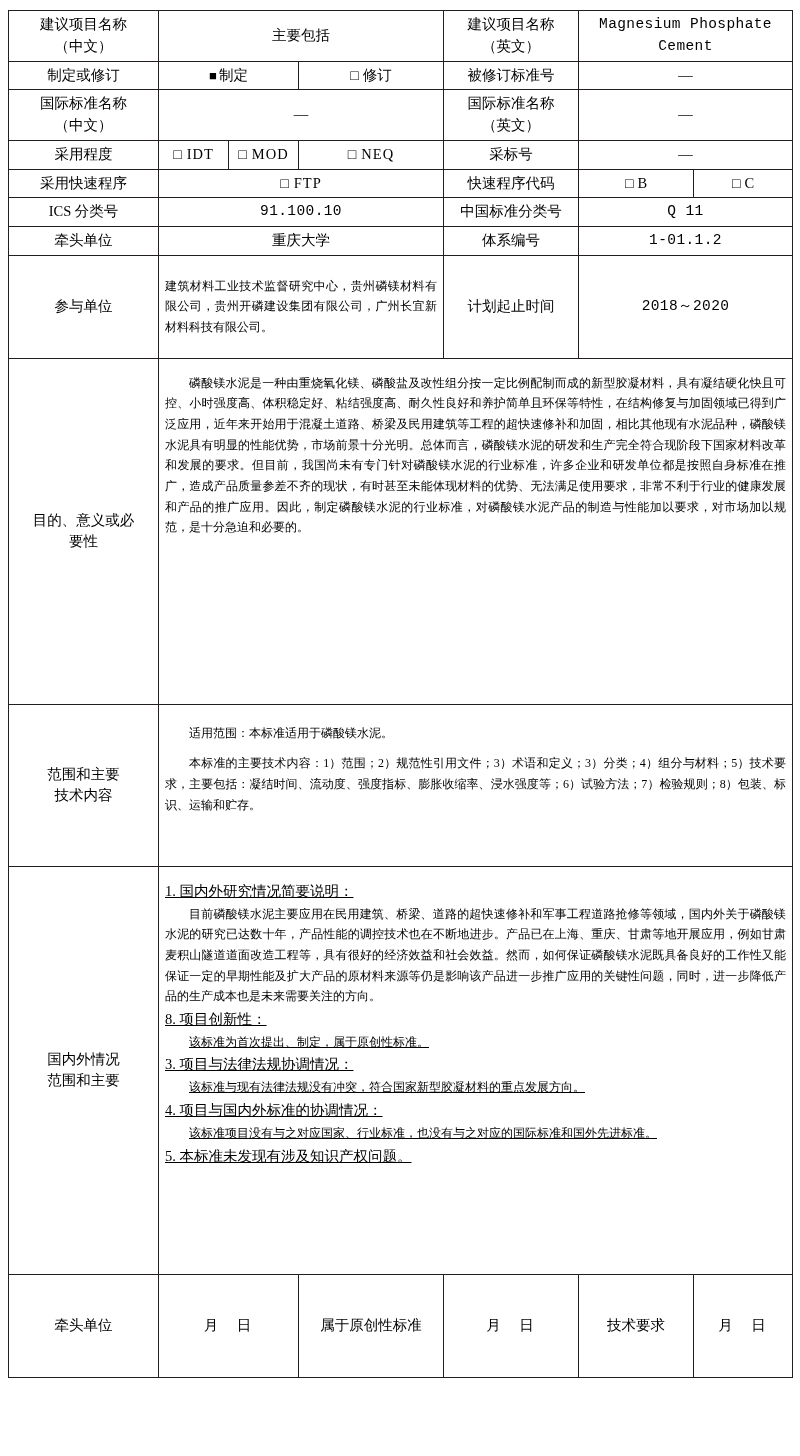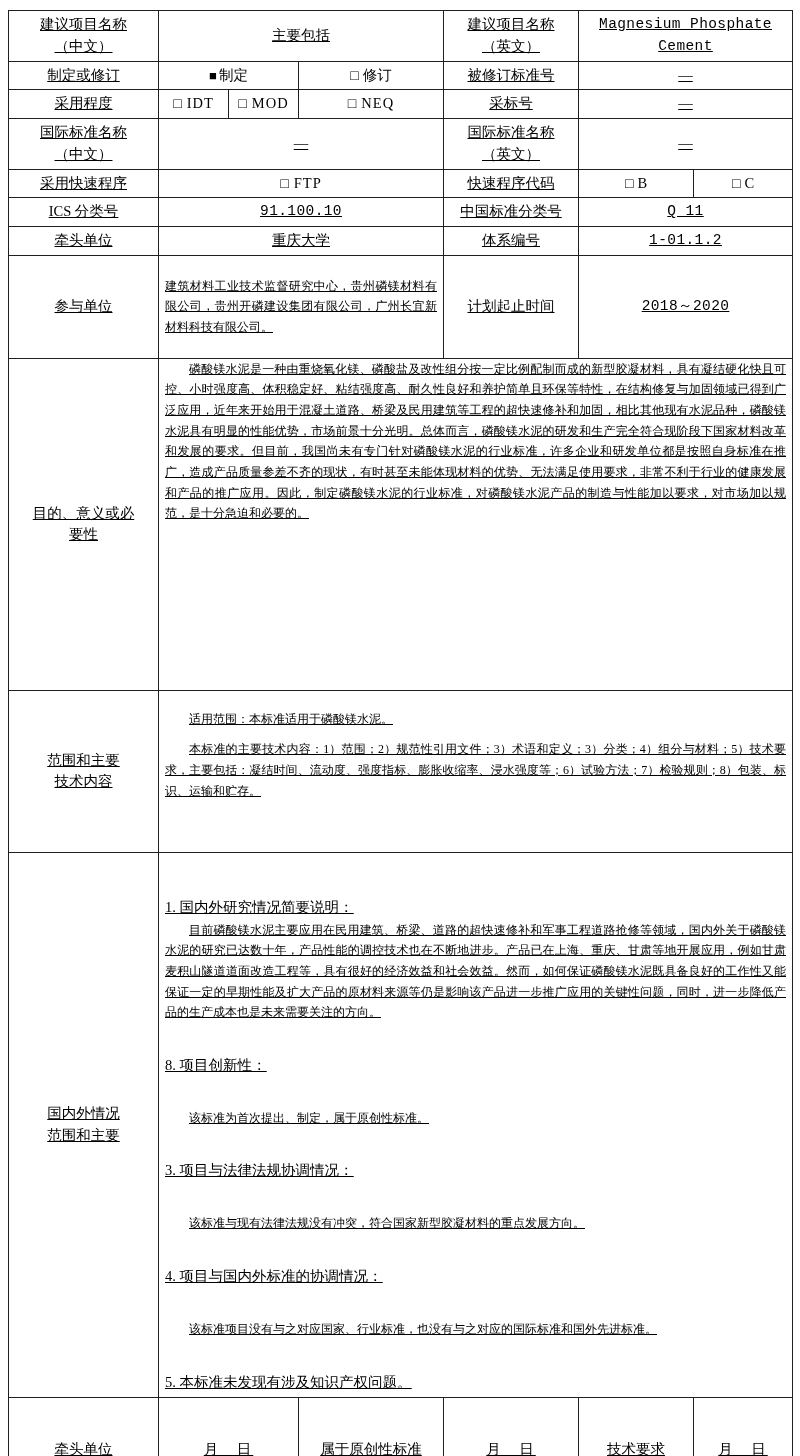--- a/index.html
+++ b/index.html
@@ -13,21 +13,20 @@
     font-family: "Liberation Serif", "DejaVu Serif", serif;
     color: #000000;
     overflow: hidden;
   }
   .page {
     width: 636px;
     height: 1456px;
     position: relative;
     box-sizing: border-box;
     padding: 10px 8px 0 8px;
-    text-decoration: underline;
   }
   table.form {
     width: 784px;
     border-collapse: collapse;
     table-layout: fixed;
   }
   table.form td {
     border: 1px solid #231f20;
     padding: 3px 6px;
     vertical-align: middle;
@@ -69,21 +68,21 @@
     font-size: 12px;
     line-height: 1.72;
     text-align: justify;
     text-justify: inter-ideograph;
     margin: 0;
   }
   .indent { text-indent: 2em; }
   .cellpad {
     padding: 8px 10px 8px 10px;
   }
-  .u { text-decoration: underline; margin-top: 30px; }
+  .u { text-decoration: underline; }
   .block-line {
     font-size: 14.5px;
     line-height: 1.72;
   }
   .sig-cell {
     height: 96px;
     vertical-align: middle;
   }
   .sig-date {
     text-align: center;
@@ -133,44 +132,44 @@
         <span class="cb box-filled">制定</span>
       </td>
       <td class="val-left" colspan="2">
         <span class="cb box-empty">修订</span>
       </td>
       <td class="lbl">被修订标准号</td>
       <td class="dash" colspan="2">—</td>
     </tr>
 
     <tr>
+      <td class="lbl">
+        <div>国际标准名称</div>
+        <div>（中文）</div>
+      </td>
+      <td class="dash" colspan="4">—</td>
+      <td class="lbl">
+        <div>国际标准名称</div>
+        <div>（英文）</div>
+      </td>
+      <td class="dash" colspan="2">—</td>
+    </tr>
+
+    <tr>
       <td class="lbl">采用程度</td>
       <td class="val-left">
         <span class="cb box-empty opt-spaced">IDT</span>
       </td>
       <td class="val-left">
         <span class="cb box-empty opt-spaced">MOD</span>
       </td>
       <td class="val-left" colspan="2">
         <span class="cb box-empty opt-spaced">NEQ</span>
       </td>
       <td class="lbl">采标号</td>
-      <td class="dash" colspan="2">—</td>
-    </tr>
-
-    <tr>
-      <td class="lbl">
-        <div>国际标准名称</div>
-        <div>（中文）</div>
-      </td>
-      <td class="dash" colspan="4">—</td>
-      <td class="lbl">
-        <div>国际标准名称</div>
-        <div>（英文）</div>
-      </td>
       <td class="dash" colspan="2">—</td>
     </tr>
 
     <tr>
       <td class="lbl">采用快速程序</td>
       <td class="val-left" colspan="4">
         <span class="cb box-empty opt-spaced">FTP</span>
       </td>
       <td class="lbl">快速程序代码</td>
       <td class="val-left">
@@ -202,21 +201,21 @@
       </td>
       <td class="lbl">计划起止时间</td>
       <td class="val-left mono" colspan="2">2018～2020</td>
     </tr>
 
     <tr>
       <td class="lbl">
         <div>目的、意义或必</div>
         <div>要性</div>
       </td>
-      <td class="cellpad" colspan="7" style="height:328px; vertical-align:top; padding-top:0">
+      <td class="cellpad" colspan="7" style="height:328px; vertical-align:top; padding-top:14px">
         <p class="para indent">磷酸镁水泥是一种由重烧氧化镁、磷酸盐及改性组分按一定比例配制而成的新型胶凝材料，具有凝结硬化快且可控、小时强度高、体积稳定好、粘结强度高、耐久性良好和养护简单且环保等特性，在结构修复与加固领域已得到广泛应用，近年来开始用于混凝土道路、桥梁及民用建筑等工程的超快速修补和加固，相比其他现有水泥品种，磷酸镁水泥具有明显的性能优势，市场前景十分光明。总体而言，磷酸镁水泥的研发和生产完全符合现阶段下国家材料改革和发展的要求。但目前，我国尚未有专门针对磷酸镁水泥的行业标准，许多企业和研发单位都是按照自身标准在推广，造成产品质量参差不齐的现状，有时甚至未能体现材料的优势、无法满足使用要求，非常不利于行业的健康发展和产品的推广应用。因此，制定磷酸镁水泥的行业标准，对磷酸镁水泥产品的制造与性能加以要求，对市场加以规范，是十分急迫和必要的。</p>
       </td>
     </tr>
 
     <tr>
       <td class="lbl">
         <div>范围和主要</div>
         <div>技术内容</div>
       </td>
       <td class="cellpad" colspan="7" style="height:140px; vertical-align:top; padding-top:18px">

